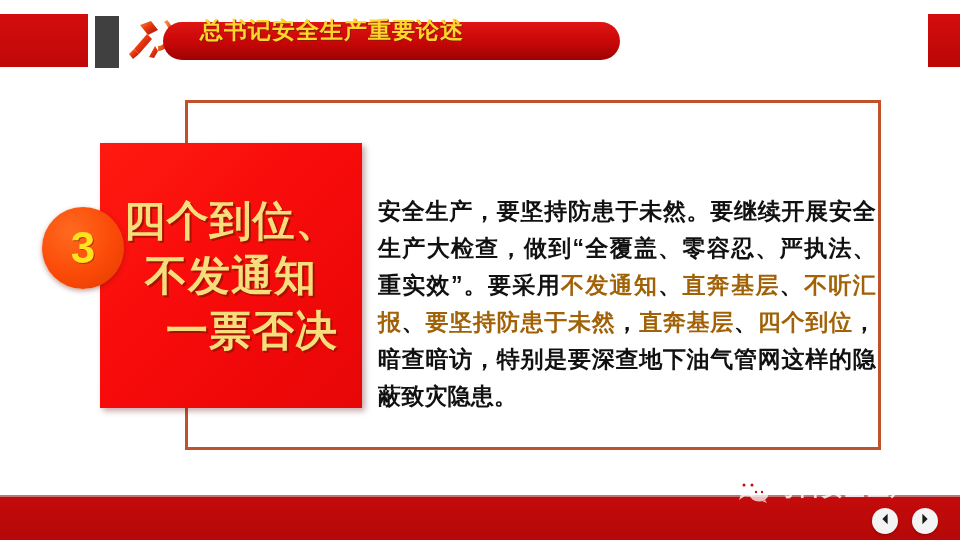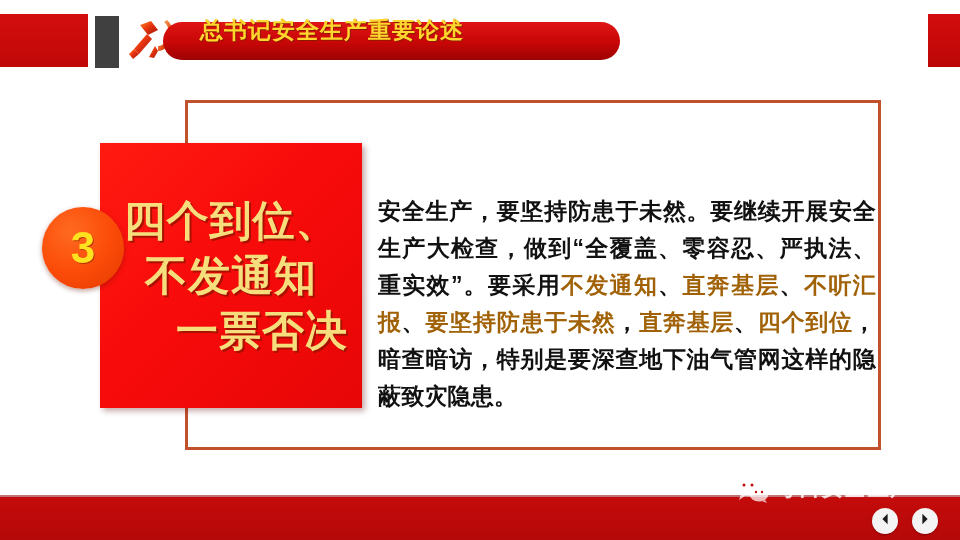--- a/index.html
+++ b/index.html
@@ -70,21 +70,21 @@
     z-index:3;
   }
   .title-line {
     font-size:42px; font-weight:bold;
     color:#f7de7d;
     letter-spacing:1px;
     line-height:55px;
     text-shadow:2px 2px 0 #a81000;
     white-space:nowrap;
   }
-  #title-line-3 { align-self:flex-end; padding-right:14px; }
+  #title-line-3 { align-self:flex-end; padding-right:24px; }
 
   
   #number-badge {
     position:absolute; left:42px; top:207px;
     width:82px; height:82px; border-radius:50%;
     background:radial-gradient(circle at 35% 30%,#ff6a20 0%,#fb4a08 55%,#e03b00 100%);
     box-shadow:0 2px 5px rgba(100,20,0,.4);
     display:flex; align-items:center; justify-content:center;
     z-index:4;
   }

